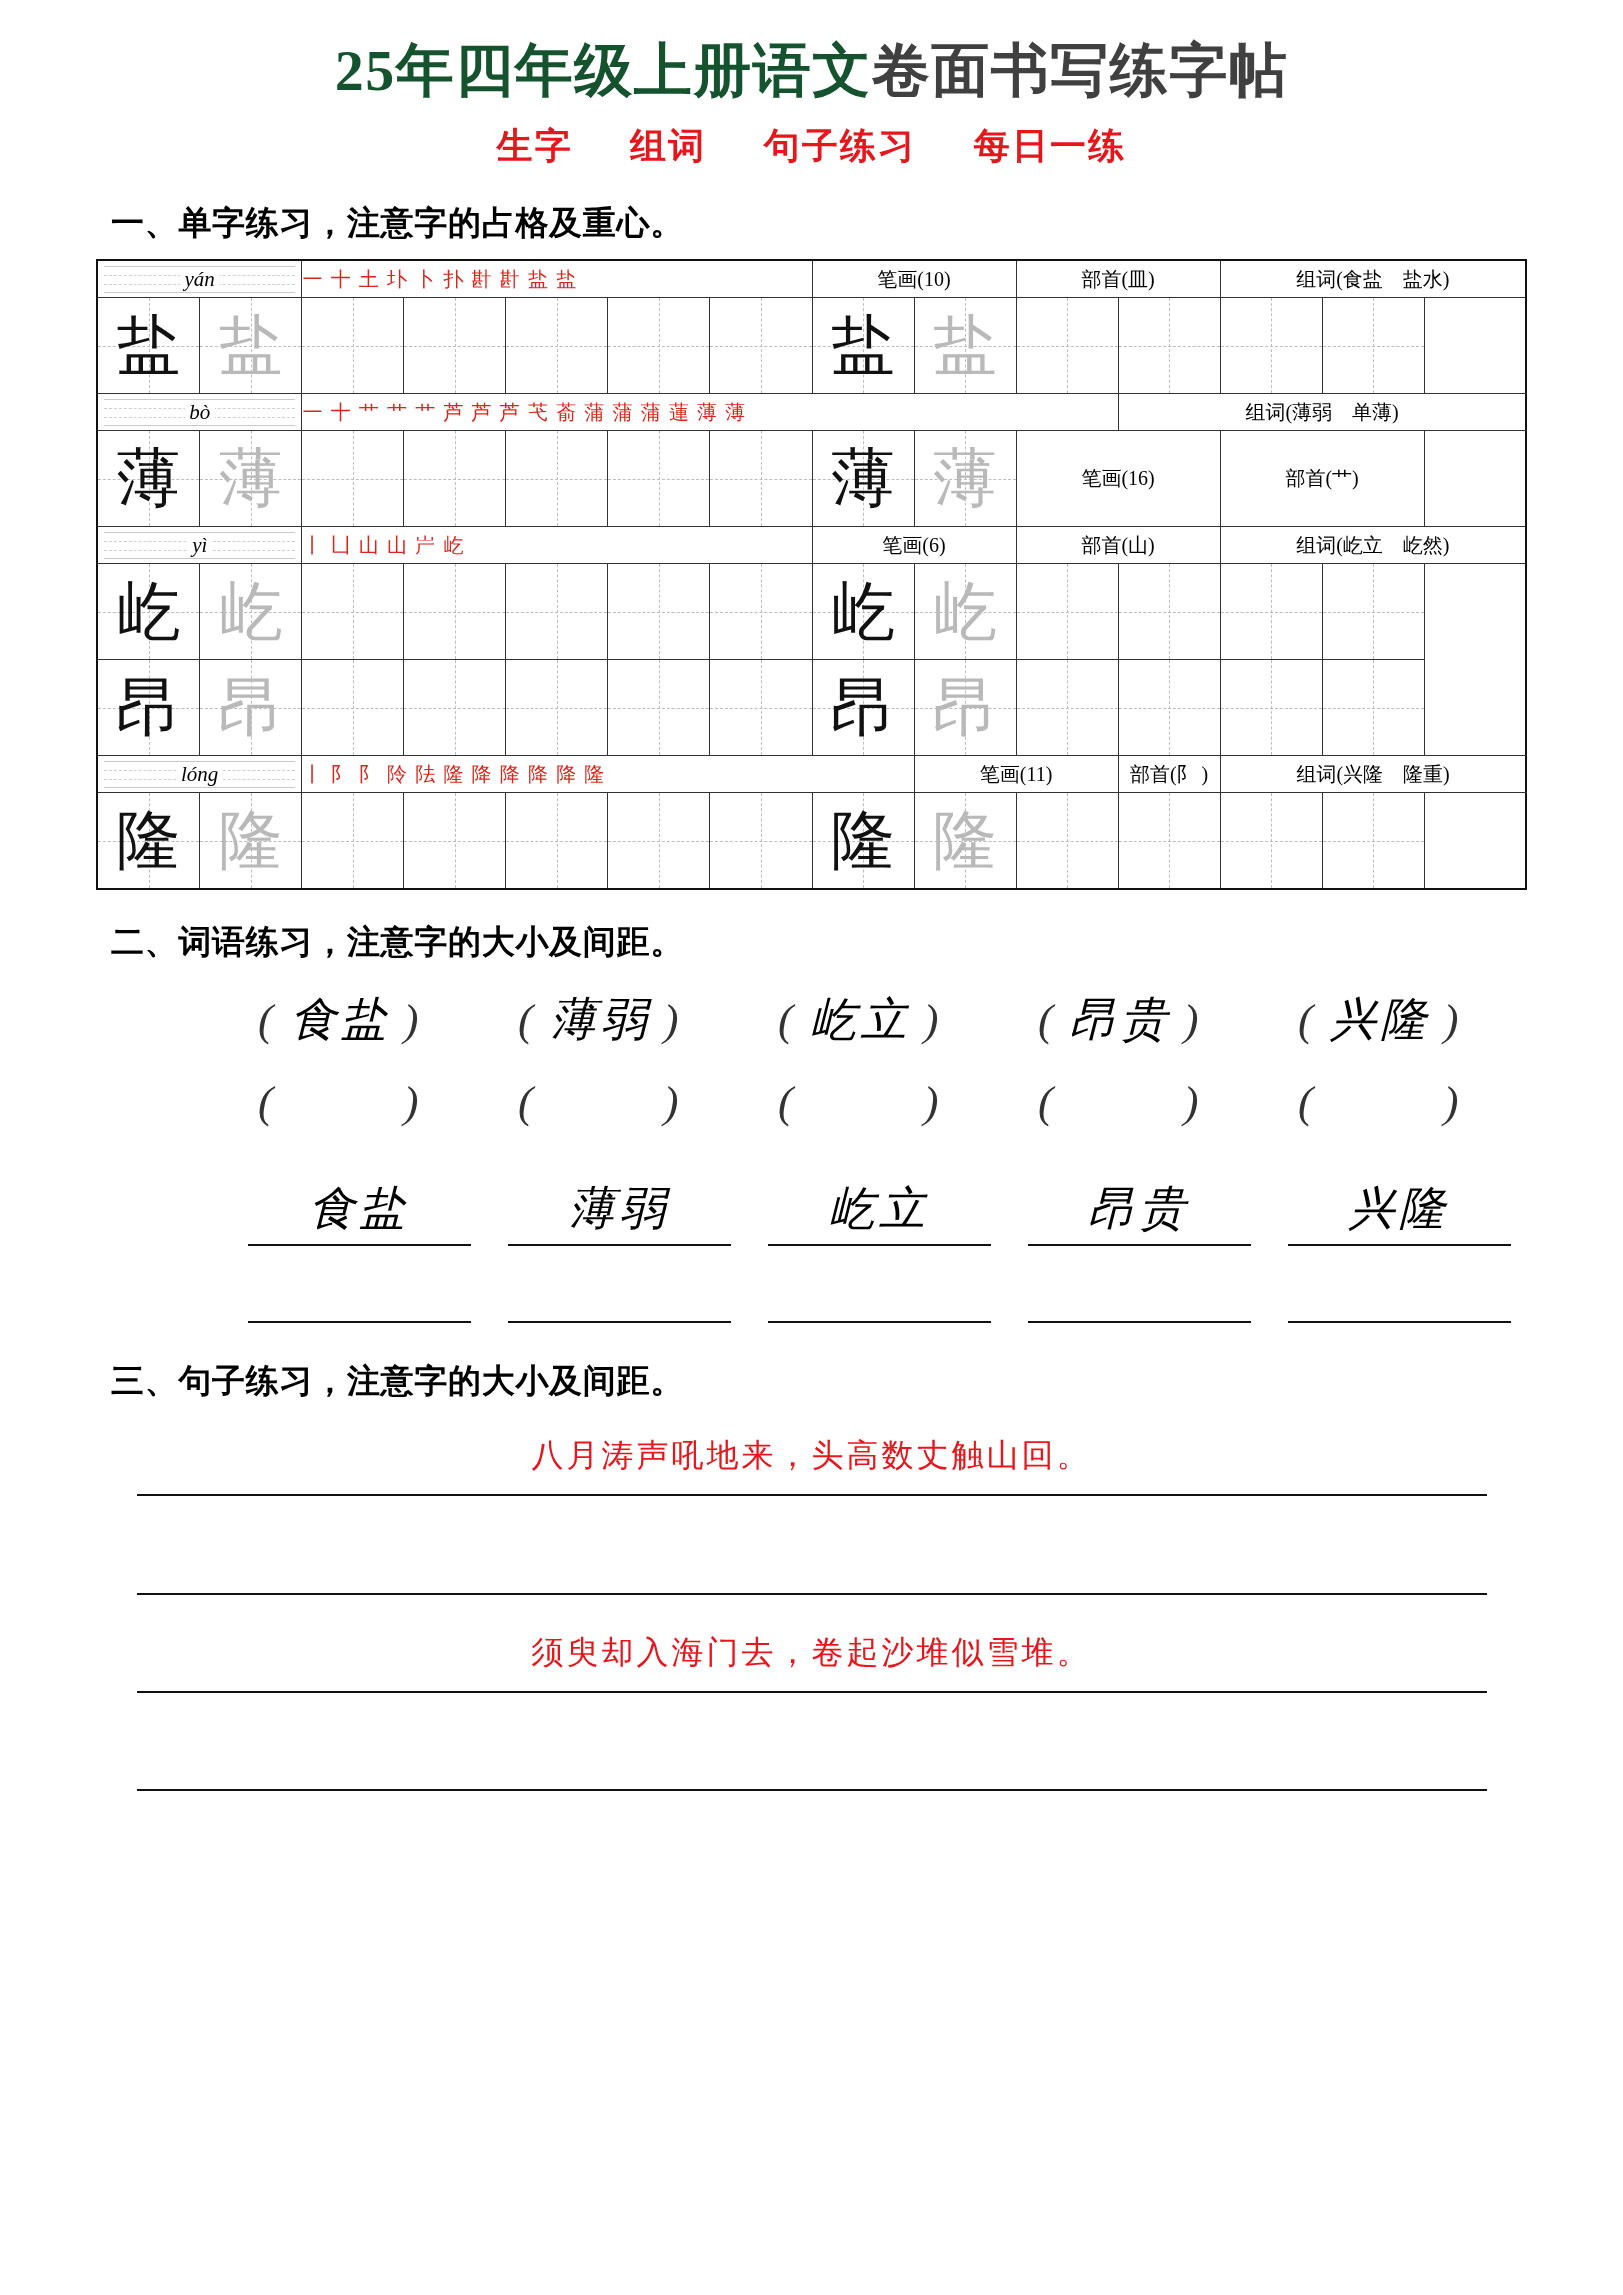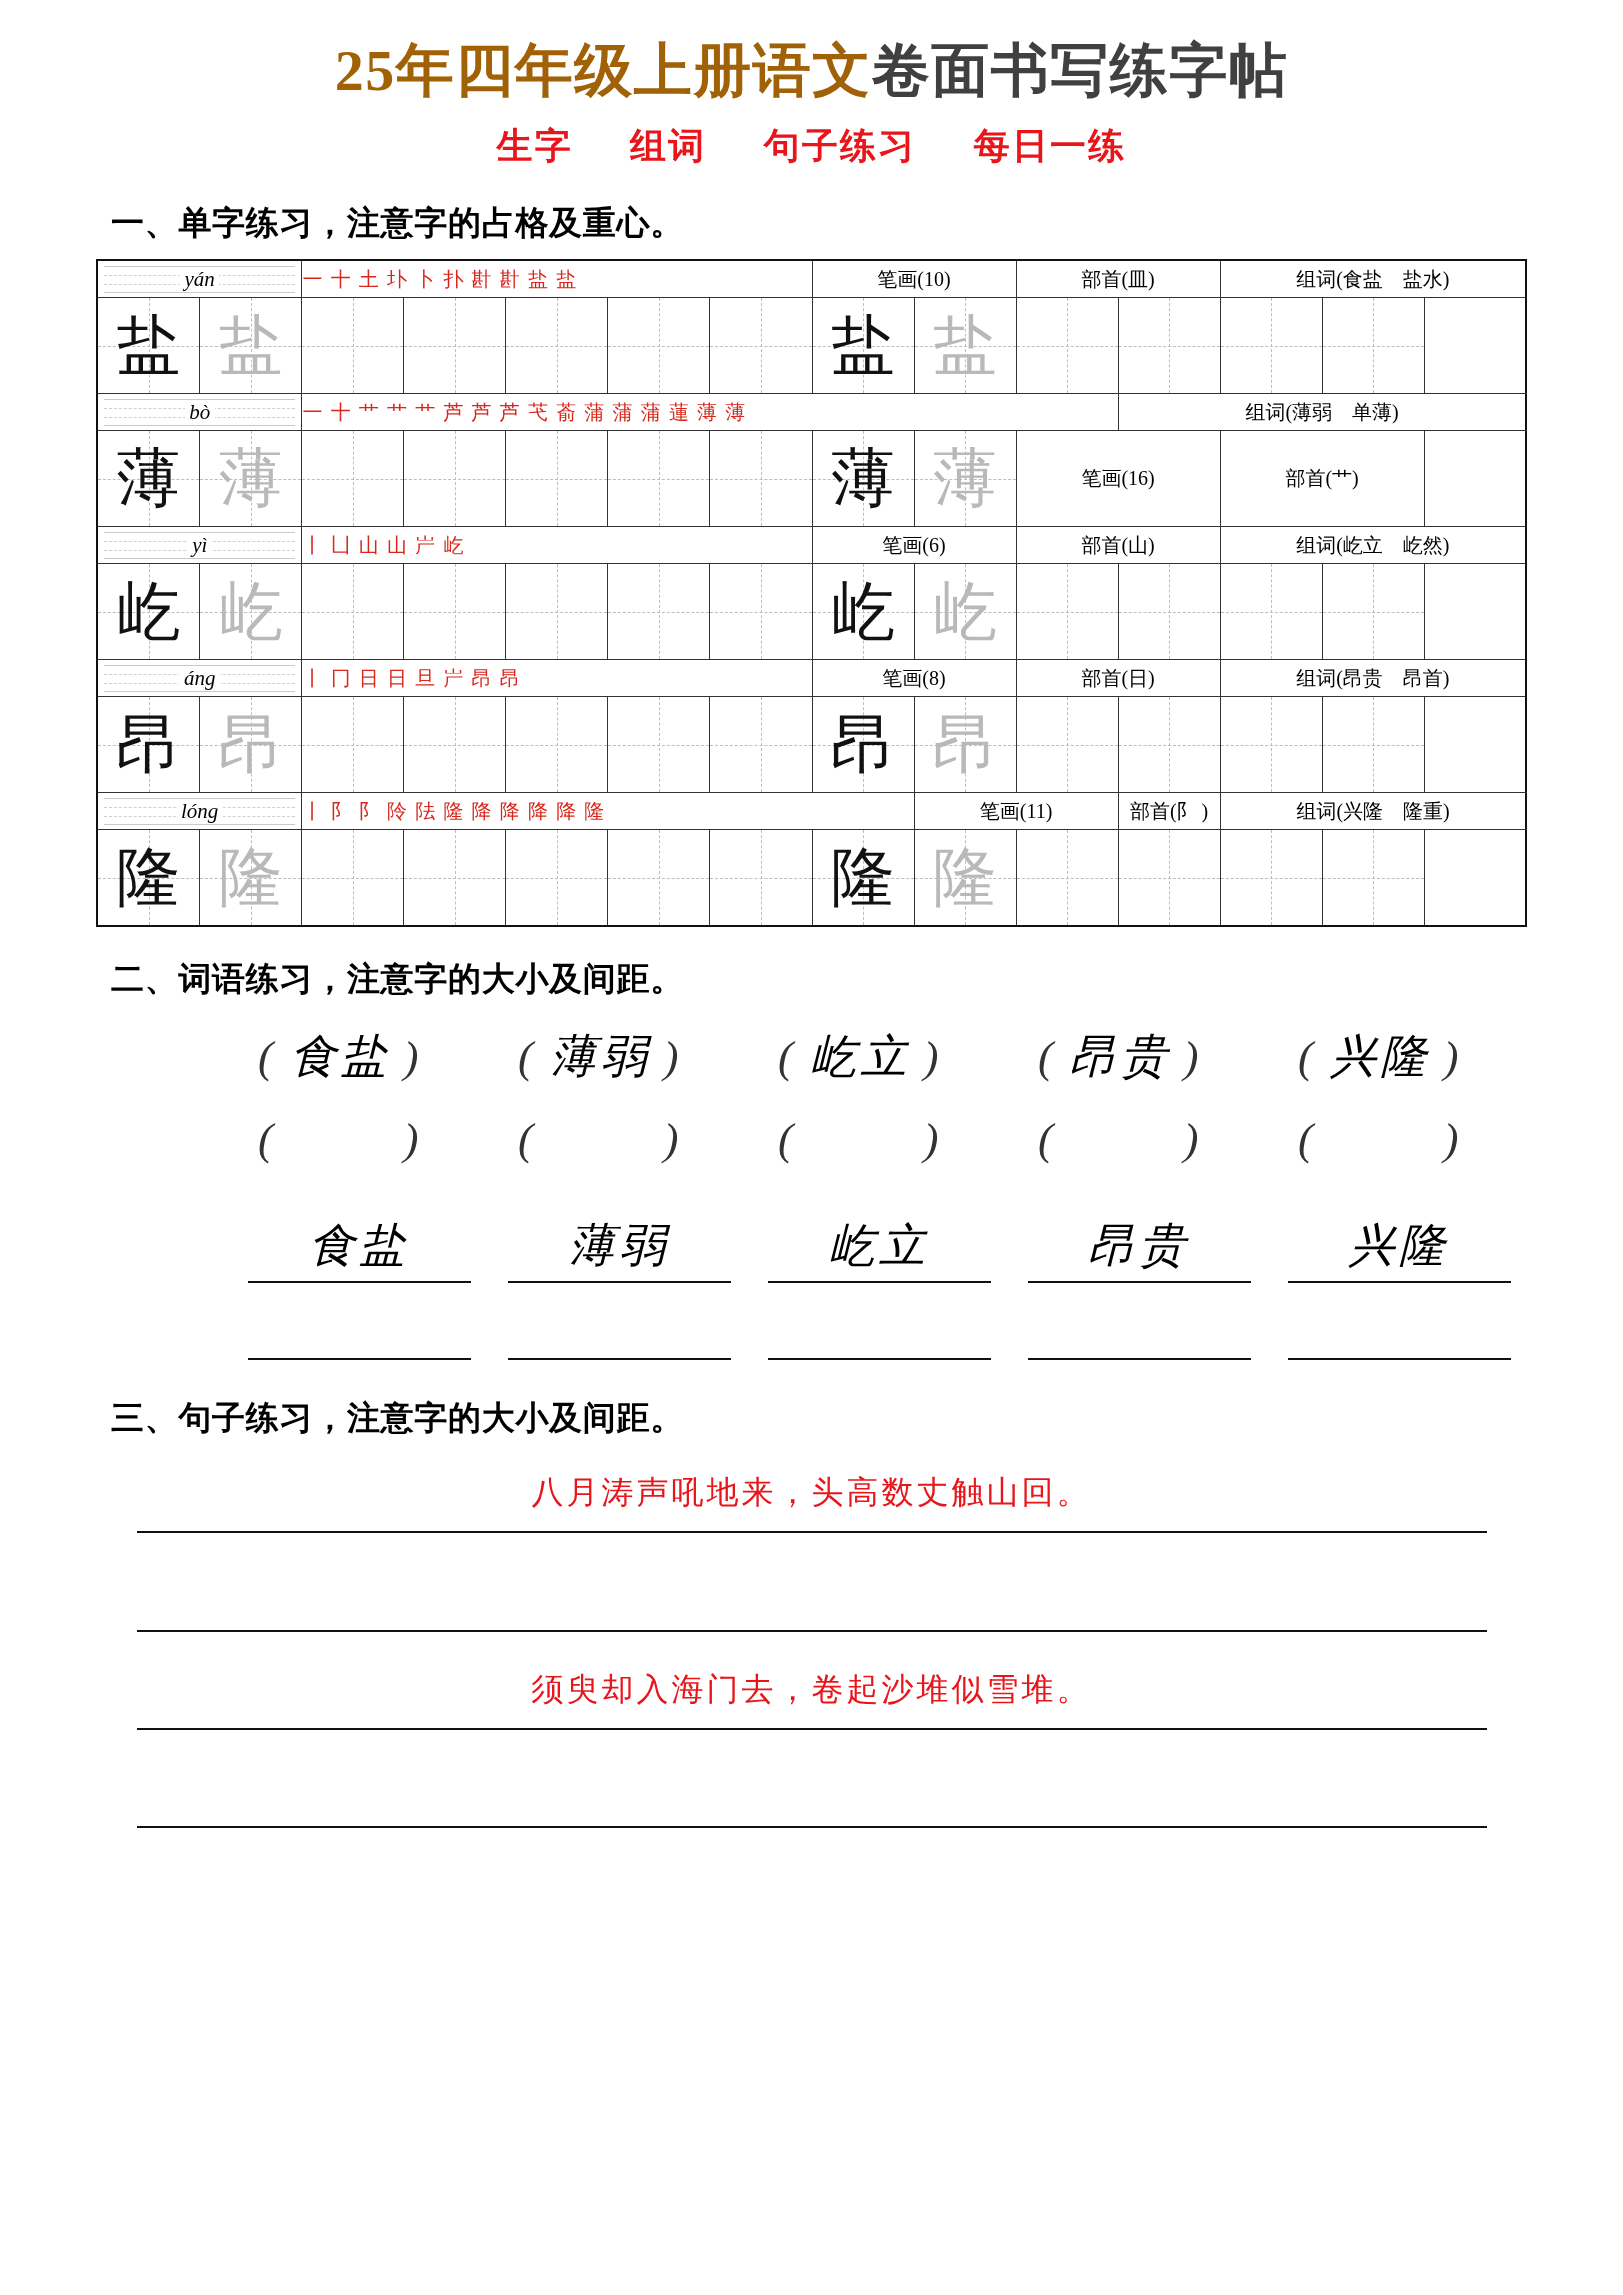--- a/index.html
+++ b/index.html
@@ -26,21 +26,21 @@
   
   .title {
     text-align: center;
     font-size: 58px;
     font-weight: bold;
     letter-spacing: 1.5px;
     margin-top: 39px;
     line-height: 1.1;
     white-space: nowrap;
   }
-  .title .green { color: #a16207; }
+  .title .green { color: #14532d; }
   .title .dark  { color: #404040; }
 
   .subtitle {
     text-align: center;
     color: #e8151b;
     font-size: 36px;
     font-weight: bold;
     margin-top: 19.3px;
     letter-spacing: 2.2px;
   }
@@ -593,37 +593,20 @@
       <td>
             <div class="cell-box">
               <span class="diag">
                 <b></b>
                 <u></u>
               </span>
             </div>
           </td>
     </tr>
 
-    <tr class="info-row">
-      <td class="pinyin-cell">
-        <span class="pinyin-lines">
-              <i class="l1"></i>
-              <i class="l2"></i>
-              <i class="l3"></i>
-              <i class="l4"></i>
-            </span>
-        <span class="pinyin-text">áng</span>
-      </td>
-      <td class="stroke-cell" colspan="5">
-        <span>丨</span><span>冂</span><span>日</span><span>日</span><span>旦</span><span>屵</span><span>昂</span><span>昂</span>
-      </td>
-      <td class="meta-cell" colspan="2">笔画(8)</td>
-      <td class="meta-cell" colspan="2">部首(日)</td>
-      <td class="meta-cell" colspan="4">组词(昂贵　昂首)</td>
-    </tr>
     <tr class="char-row">
       <td>
         <div class="cell-box" style="display:flex">
           <div style="position:relative;width:102px;height:95px;border-right:1.1px solid #333">
             <span class="diag">
                   <b></b>
                   <u></u>
                 </span>
             <span class="char solid">昂</span>
           </div>

